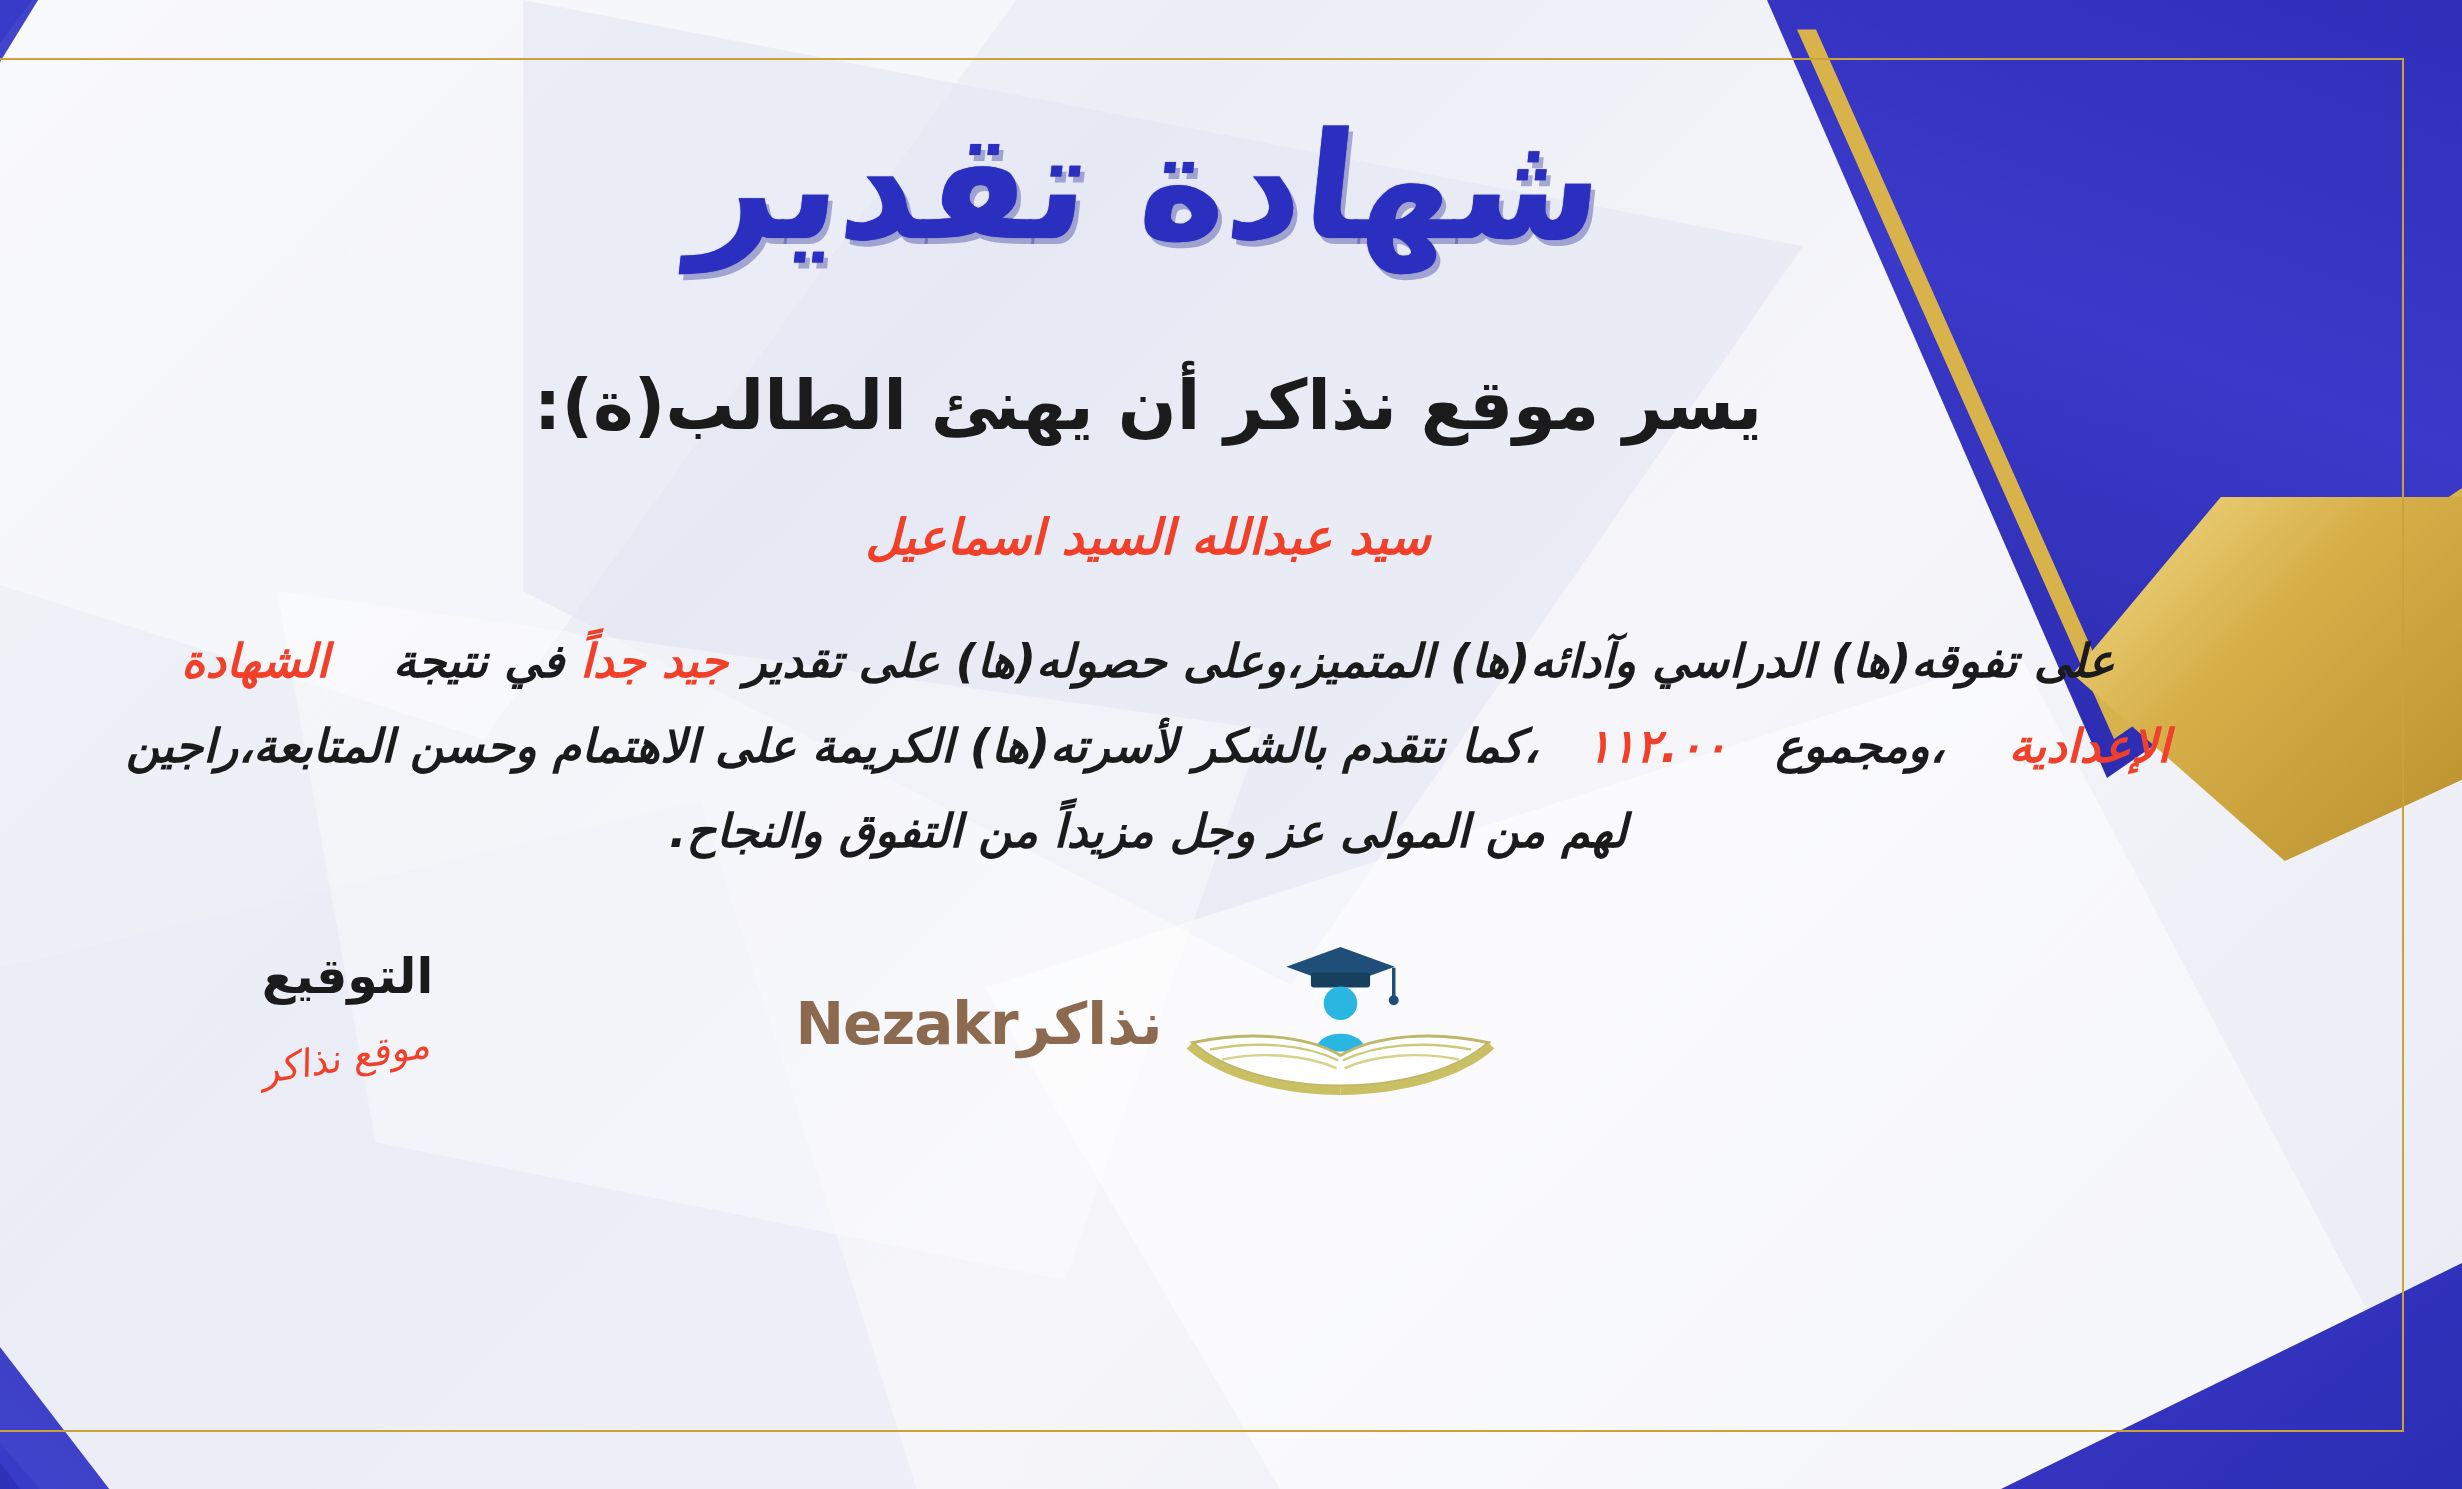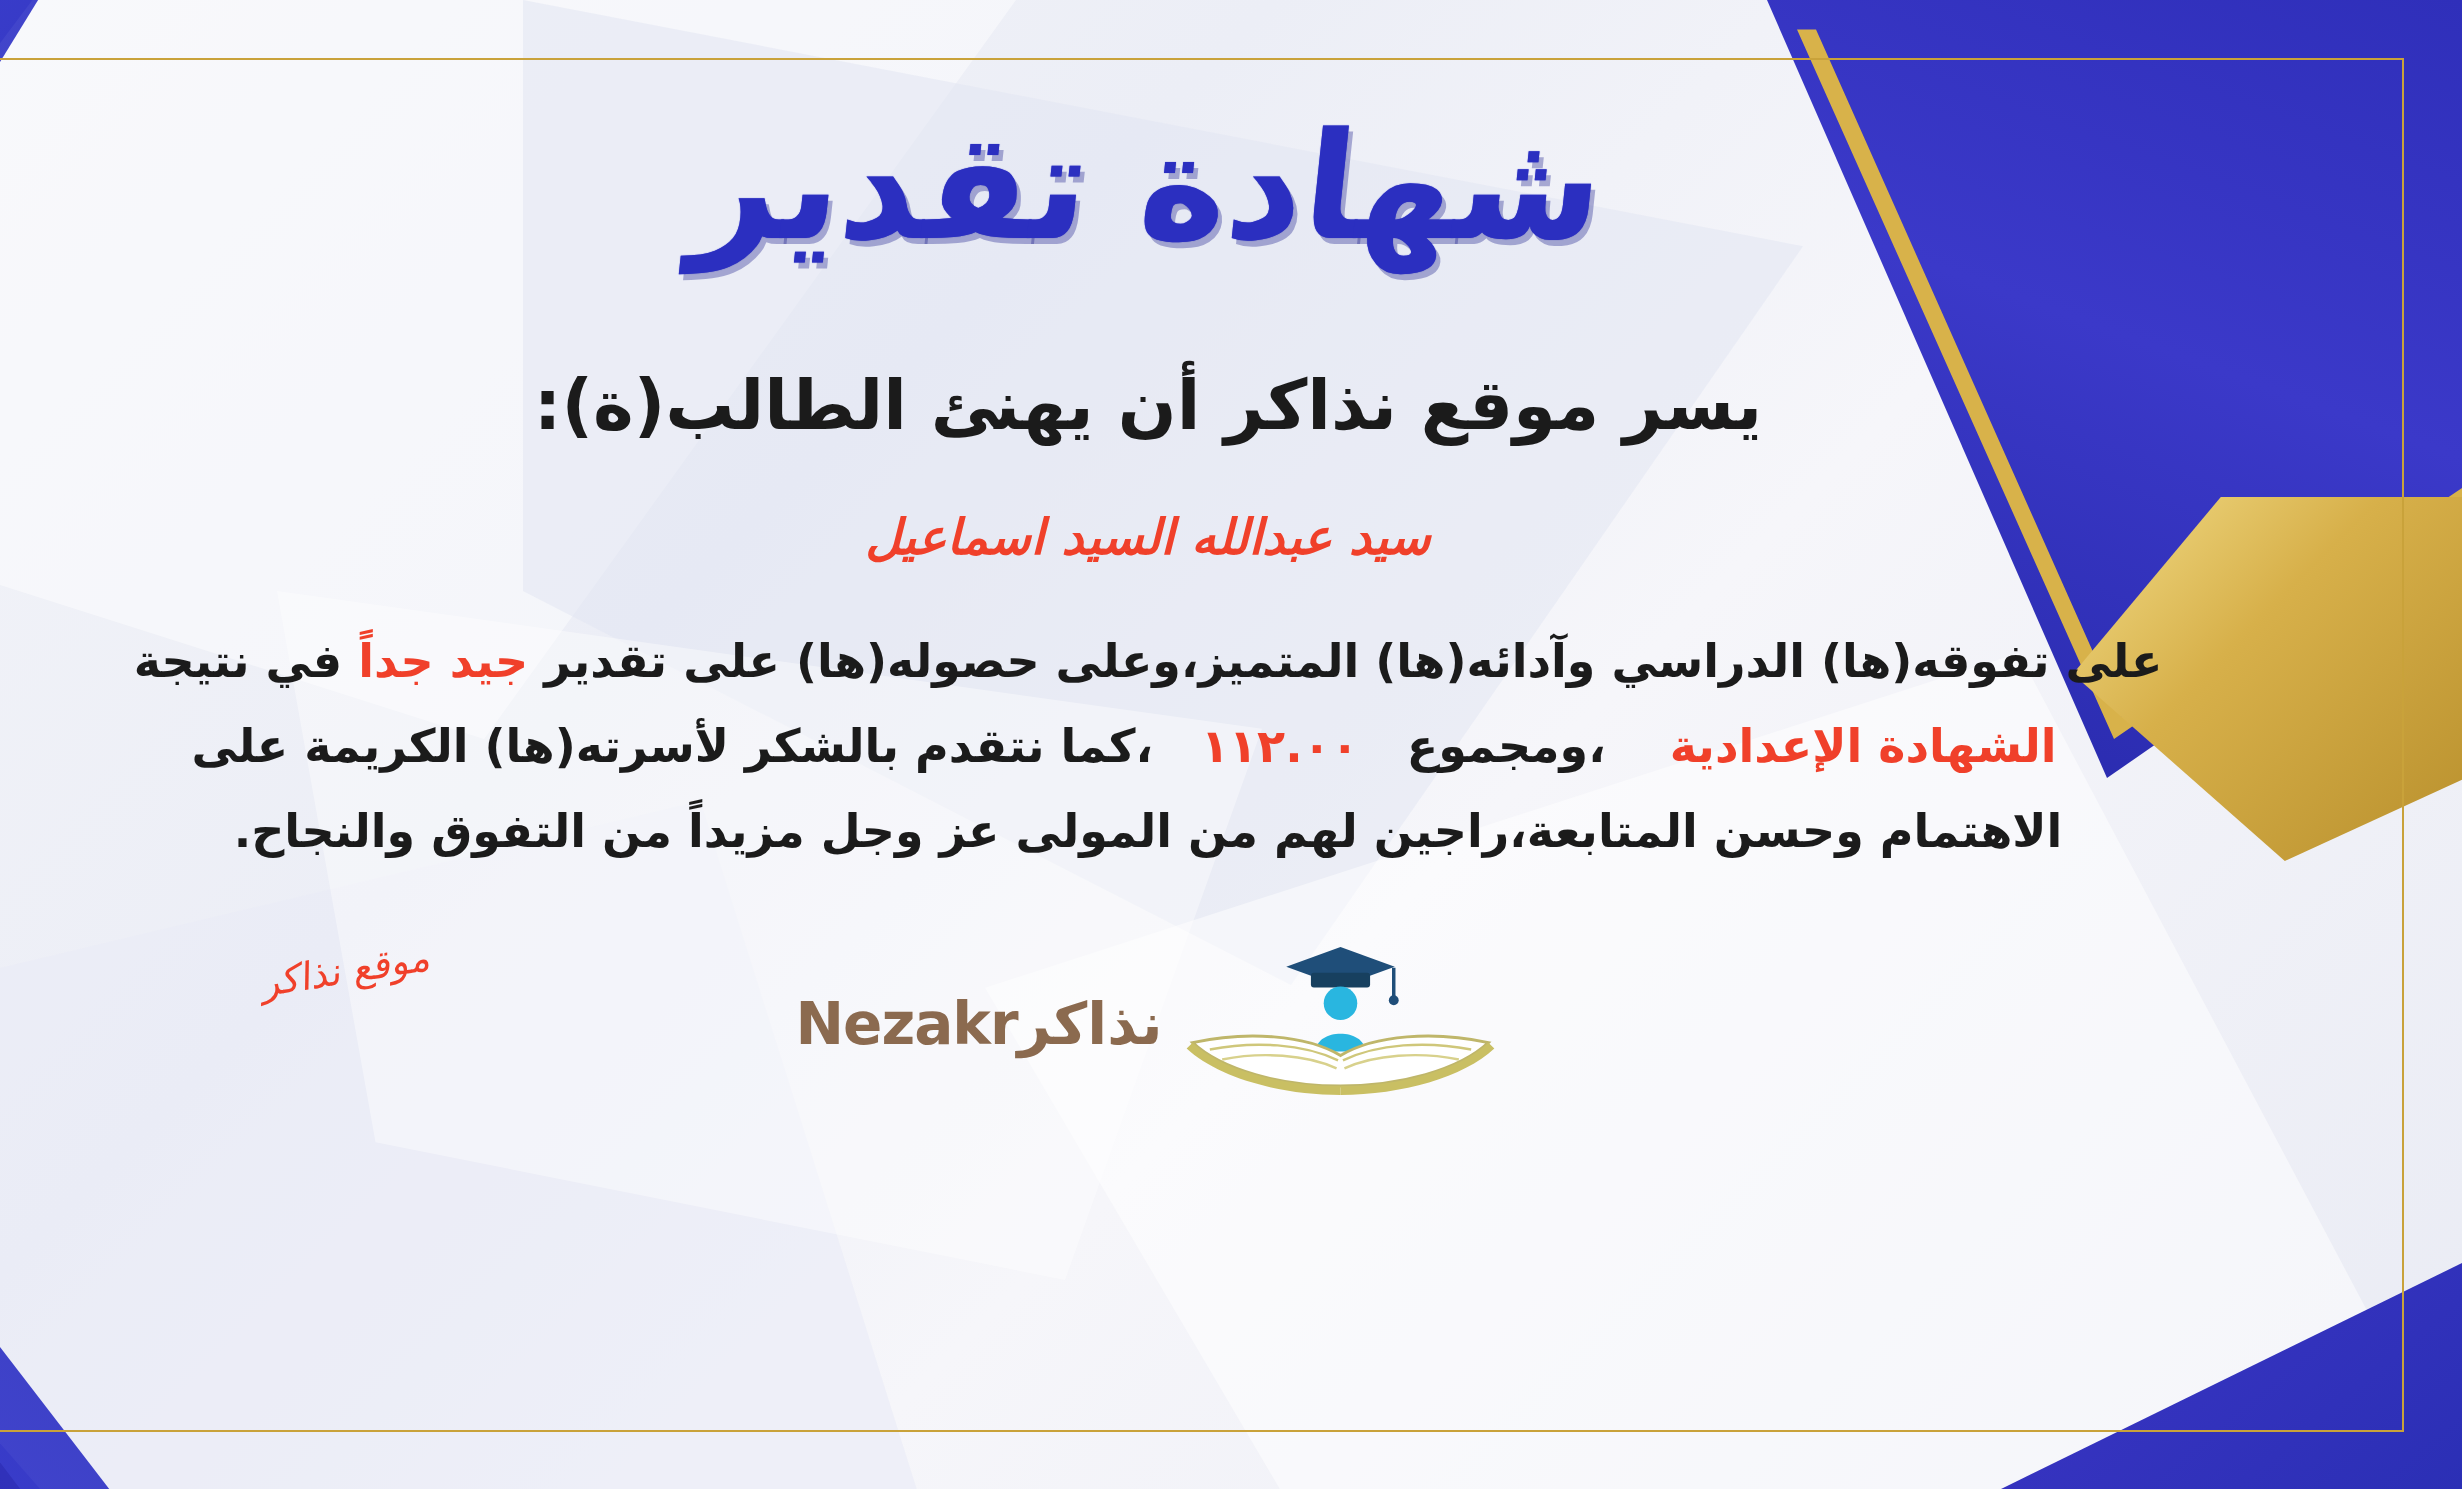--- a/index.html
+++ b/index.html
@@ -173,20 +173,21 @@
     font-size: 49px;
     margin-bottom: 38px;
     font-style: italic;
   }
 
   .paragraph {
     font-size: 46px;
     line-height: 1.85;
     text-align: center;
     padding: 0 59px;
+    font-style: italic;
   }
   .paragraph .grade,
   .paragraph .exam,
   .paragraph .total {
     color: #f0402a;
   }
   .paragraph .total { letter-spacing: 2px; }
 
   
   .bottom-row {
@@ -319,19 +320,20 @@
               <path d="M600,246 C520,230 430,236 368,264" stroke="#d8d18c" stroke-width="5" fill="none"></path>
               <path d="M60,212 C120,268 240,300 360,300 L360,318 C235,318 110,282 48,224 Z" fill="#c9bf63"></path>
               <path d="M660,212 C600,268 480,300 360,300 L360,318 C485,318 610,282 672,224 Z" fill="#c9bf63"></path>
             </g>
           </svg>
         </div>
         <div class="logo-text">نذاكرNezakr</div>
       </div>
 
       <div class="sig-col">
+        <div class="sig-label">التوقيع</div>
         <div class="sig-script">موقع نذاكر</div>
       </div>
 
     </div>
   </div>
 </div>
 
 
 </body></html>

